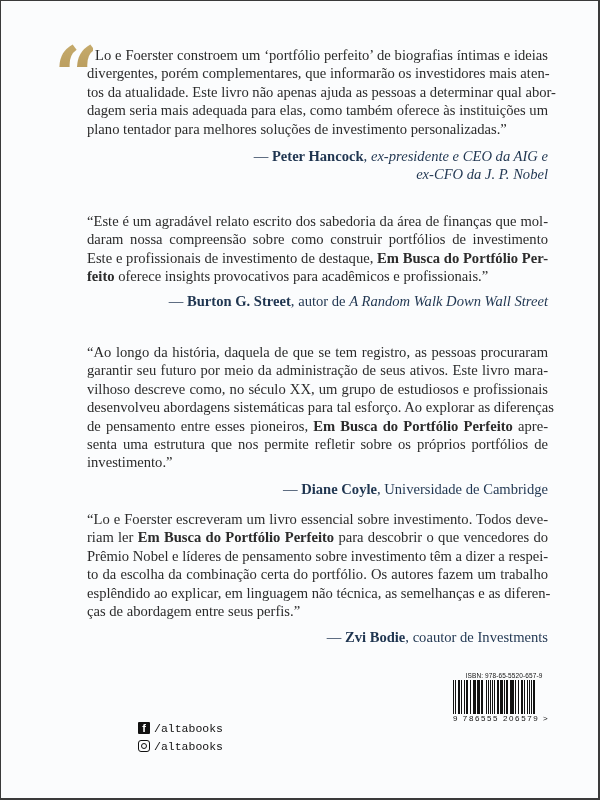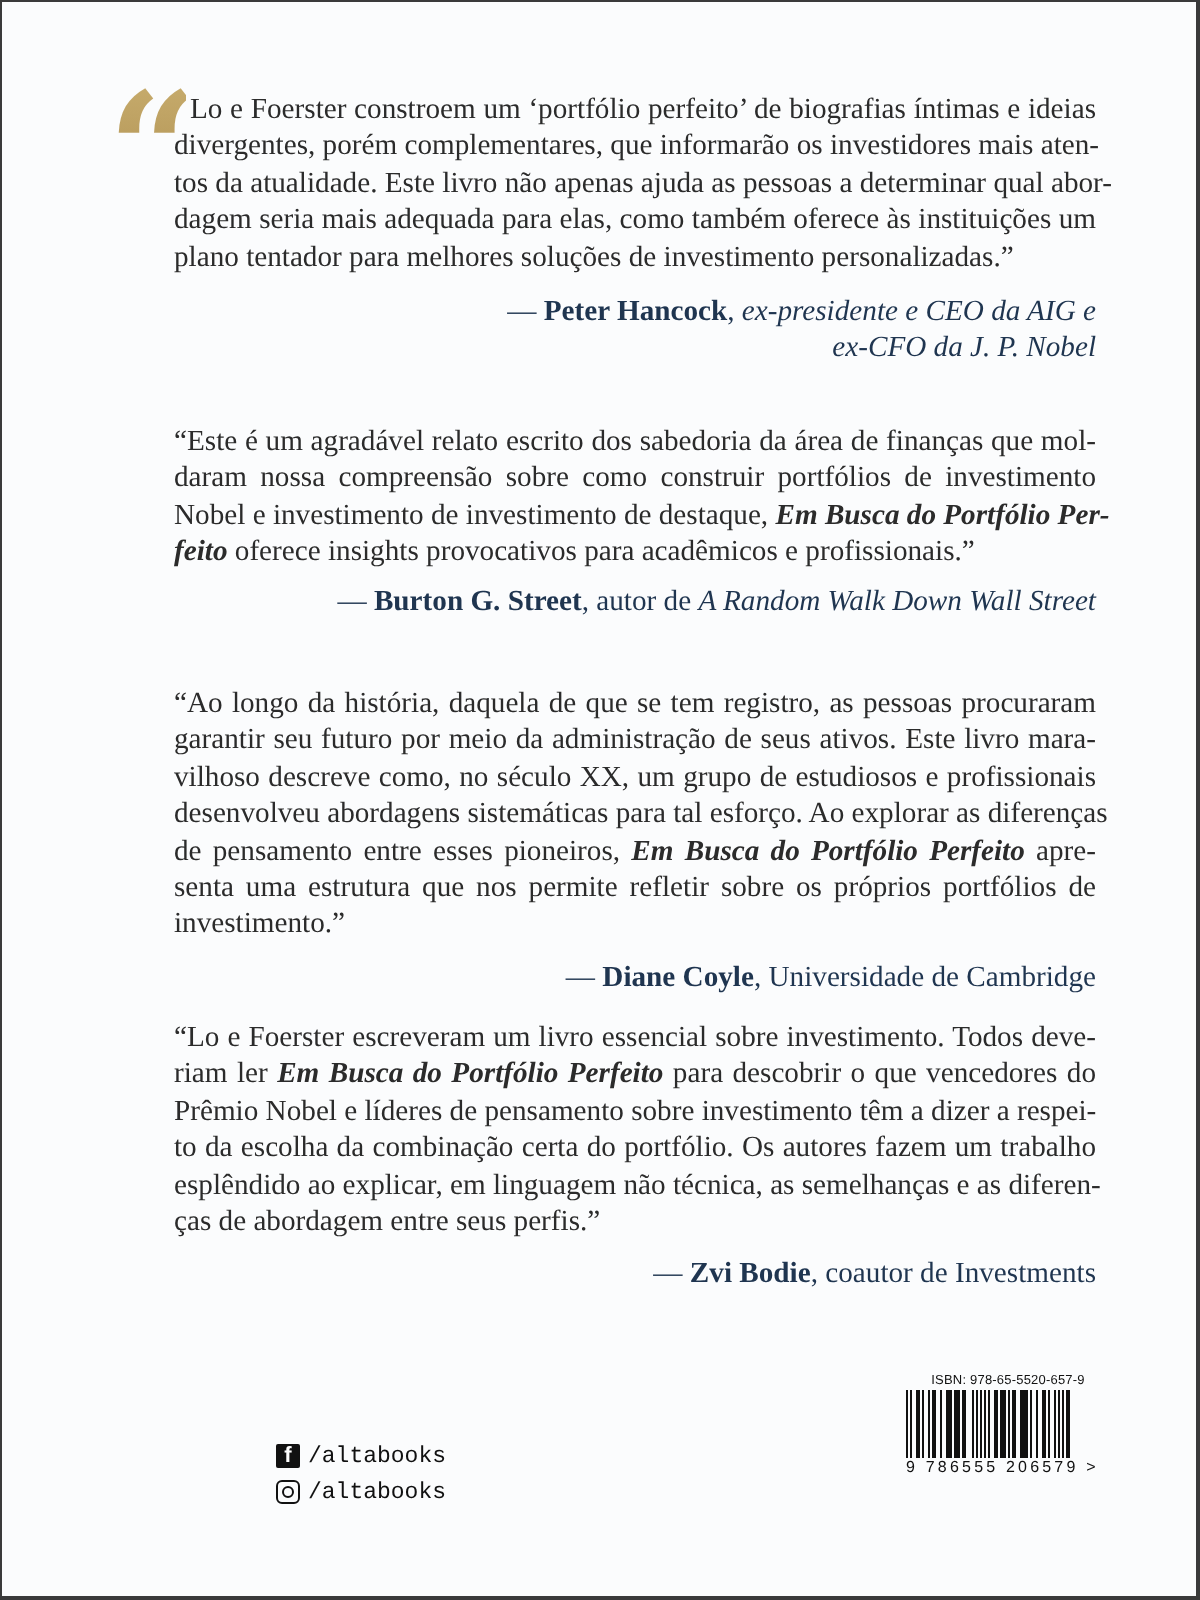--- a/index.html
+++ b/index.html
@@ -24,21 +24,21 @@
       -webkit-text-fill-color: transparent;
       letter-spacing: -6px;
     }
     .block { position: absolute; left: 86px; width: 461px; }
     .q {
       font-size: 14.6px; line-height: 18.4px; color: #2b2b2b;
       text-align: justify; margin: 0;
     }
     .q .line { display: block; text-align: justify; text-align-last: justify; white-space: nowrap; }
     .q .line.last { text-align-last: left; }
-    .q b.t { font-style: italic; font-weight: bold; }
+    .q b.t { font-weight: bold; }
     .attr {
       font-size: 14.6px; line-height: 18.4px; color: #1f3550;
       text-align: right; margin: 0;
     }
     .attr b { color: #1f3550; font-weight: bold; }
     .attr i { font-style: italic; }
     .attr span.plain { color: #1f3550; }
 
     .logo { position: absolute; left: 40px; top: 672px; width: 100px; }
     .logo svg { display: block; margin-left: 22px; }
@@ -56,21 +56,21 @@
       color: #222; margin-top: 1px; white-space: nowrap;
     }
     .social { position: absolute; left: 137px; top: 719px; }
     .social .row { display: flex; align-items: center; height: 16px; margin-bottom: 2px; }
     .social .ico { width: 12px; height: 12px; margin-right: 4px; display: inline-flex; align-items: center; justify-content: center; }
     .social .fb { background: #111; color: #fff; font-family: "Liberation Sans", sans-serif; font-weight: bold; font-size: 11px; border-radius: 1px; }
     .social .ig { border: 1.6px solid #111; border-radius: 3px; box-sizing: border-box; position: relative; }
     .social .ig::after { content: ""; width: 4px; height: 4px; border: 1.4px solid #111; border-radius: 50%; }
     .social .txt { font-family: Liberation Mono, monospace; font-size: 11.5px; color: #111; }
 
-    .barcode-box { position: absolute; left: 452px; top: 686px; width: 102px; }
+    .barcode-box { position: absolute; left: 452px; top: 671px; width: 102px; }
     .isbn { font-family: "Liberation Sans", sans-serif; font-size: 6.5px; color: #111; text-align: center; letter-spacing: 0.1px; }
     .bars { display: flex; height: 34px; margin-top: 1px; align-items: stretch; }
     .bars span { display: block; background: #111; }
     .bars span.g { background: transparent; }
     .bc-digits { font-family: "Liberation Sans", sans-serif; font-size: 8px; color: #111; letter-spacing: 1.6px; margin-top: 0px; white-space: nowrap; }
   </style>
 </head>
 <body>
 
 <div class="page">
@@ -90,21 +90,21 @@
     <p class="attr" style="margin-top:9px;">
       <span>— </span><b>Peter Hancock</b><span class="plain">, </span><i>ex-presidente e CEO da AIG e</i><br>
       <i>ex-CFO da J. P. Nobel</i>
     </p>
   </div>
 
   <div class="block" style="top:211px;">
     <p class="q">
       <span class="line">“Este é um agradável relato escrito dos sabedoria da área de finanças que mol-</span>
       <span class="line">daram nossa compreensão sobre como construir portfólios de investimento</span>
-      <span class="line"><span>Nobel e investimento de investimento de destaque, </span><b class="t">Em Busca do Portfólio Per-</b></span>
+      <span class="line"><span>Este e profissionais de investimento de destaque, </span><b class="t">Em Busca do Portfólio Per-</b></span>
       <span class="line last"><b class="t">feito</b><span> oferece insights provocativos para acadêmicos e profissionais.”</span></span>
     </p>
     <p class="attr" style="margin-top:6px;">
       <span>— </span><b>Burton G. Street</b><span class="plain">, autor de </span><i>A Random Walk Down Wall Street</i>
     </p>
   </div>
 
   <div class="block" style="top:342px;">
     <p class="q">
       <span class="line">“Ao longo da história, daquela de que se tem registro, as pessoas procuraram</span>

